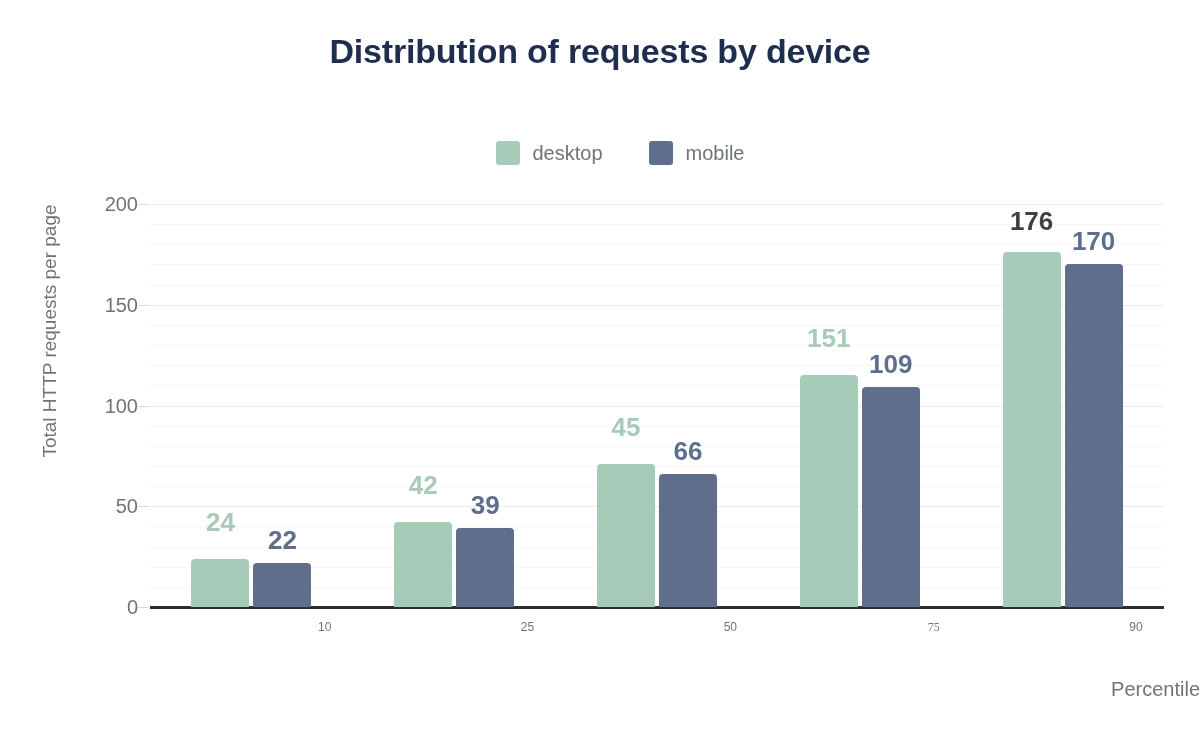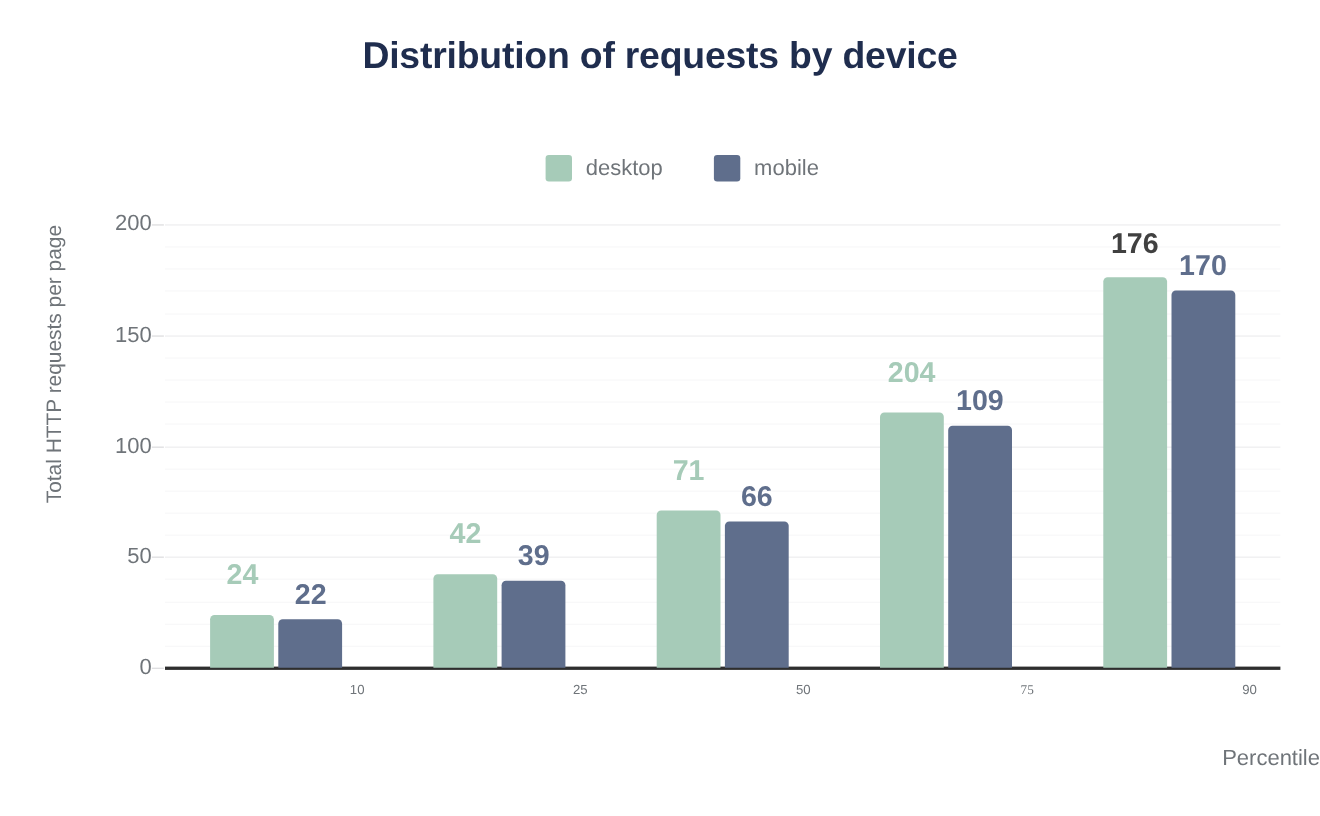--- a/index.html
+++ b/index.html
@@ -219,26 +219,26 @@
       <div class="bar-value" style="color: rgb(166, 203, 184); left: 220.4px; top: 506.64px;">24</div>
       <div class="bar" style="left: 253.4px; top: 562.67px; width: 58px; height: 44.33px; background: rgb(95, 110, 140);"></div>
       <div class="bar-value" style="color: rgb(95, 110, 140); left: 282.4px; top: 524.67px;">22</div>
       <div class="xtick" style="left: 251.4px;">10</div>
       <div class="bar" style="left: 394.2px; top: 522.37px; width: 58px; height: 84.63px; background: rgb(166, 203, 184);"></div>
       <div class="bar-value" style="color: rgb(166, 203, 184); left: 423.2px; top: 470.37px;">42</div>
       <div class="bar" style="left: 456.2px; top: 528.415px; width: 58px; height: 78.585px; background: rgb(95, 110, 140);"></div>
       <div class="bar-value" style="color: rgb(95, 110, 140); left: 485.2px; top: 490.415px;">39</div>
       <div class="xtick" style="left: 454.2px;">25</div>
       <div class="bar" style="left: 597px; top: 463.935px; width: 58px; height: 143.065px; background: rgb(166, 203, 184);"></div>
-      <div class="bar-value" style="color: rgb(166, 203, 184); left: 626px; top: 411.935px;">71</div>
+      <div class="bar-value" style="color: rgb(166, 203, 184); left: 626px; top: 411.935px;">45</div>
       <div class="bar" style="left: 659px; top: 474.01px; width: 58px; height: 132.99px; background: rgb(95, 110, 140);"></div>
       <div class="bar-value" style="color: rgb(95, 110, 140); left: 688px; top: 436.01px;">66</div>
       <div class="xtick" style="left: 657px;">50</div>
       <div class="bar" style="left: 799.8px; top: 375.275px; width: 58px; height: 231.725px; background: rgb(166, 203, 184);"></div>
-      <div class="bar-value" style="color: rgb(166, 203, 184); left: 828.8px; top: 323.275px;">204</div>
+      <div class="bar-value" style="color: rgb(166, 203, 184); left: 828.8px; top: 323.275px;">151</div>
       <div class="bar" style="left: 861.8px; top: 387.365px; width: 58px; height: 219.635px; background: rgb(95, 110, 140);"></div>
       <div class="bar-value" style="color: rgb(95, 110, 140); left: 890.8px; top: 349.365px;">109</div>
       <div class="xtick" style="left: 859.8px; font-family: Liberation Serif, serif;">75</div>
       <div class="bar" style="left: 1002.6px; top: 252.36px; width: 58px; height: 354.64px; background: rgb(166, 203, 184);"></div>
       <div class="bar-value" style="color: #404040; left: 1031.6px; top: 206px;">176</div>
       <div class="bar" style="left: 1064.6px; top: 264.45px; width: 58px; height: 342.55px; background: rgb(95, 110, 140);"></div>
       <div class="bar-value" style="color: rgb(95, 110, 140); left: 1093.6px; top: 226.45px;">170</div>
       <div class="xtick" style="left: 1062.6px;">90</div>
     </div>
 

